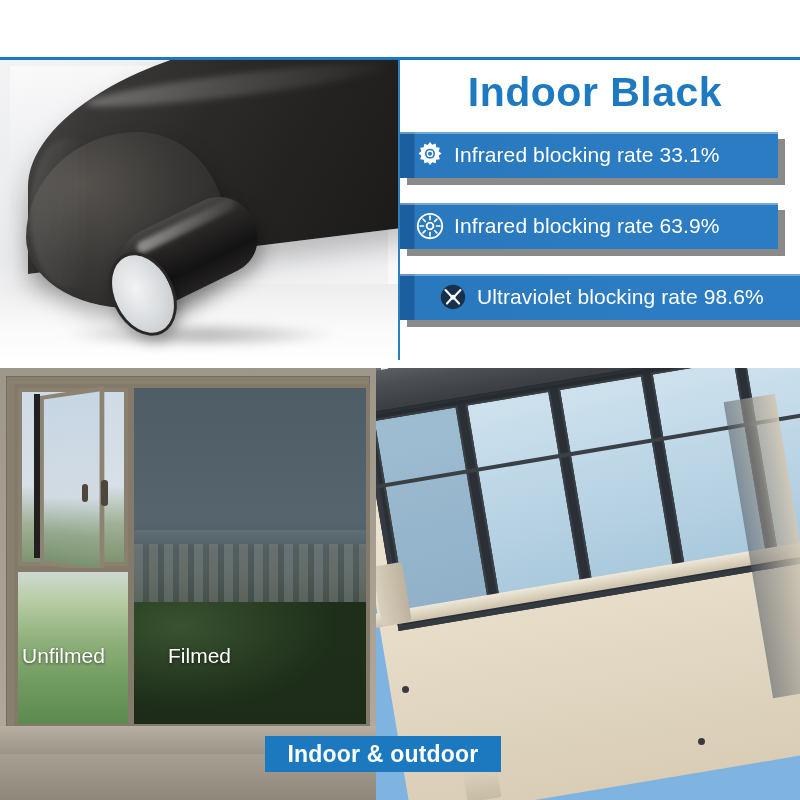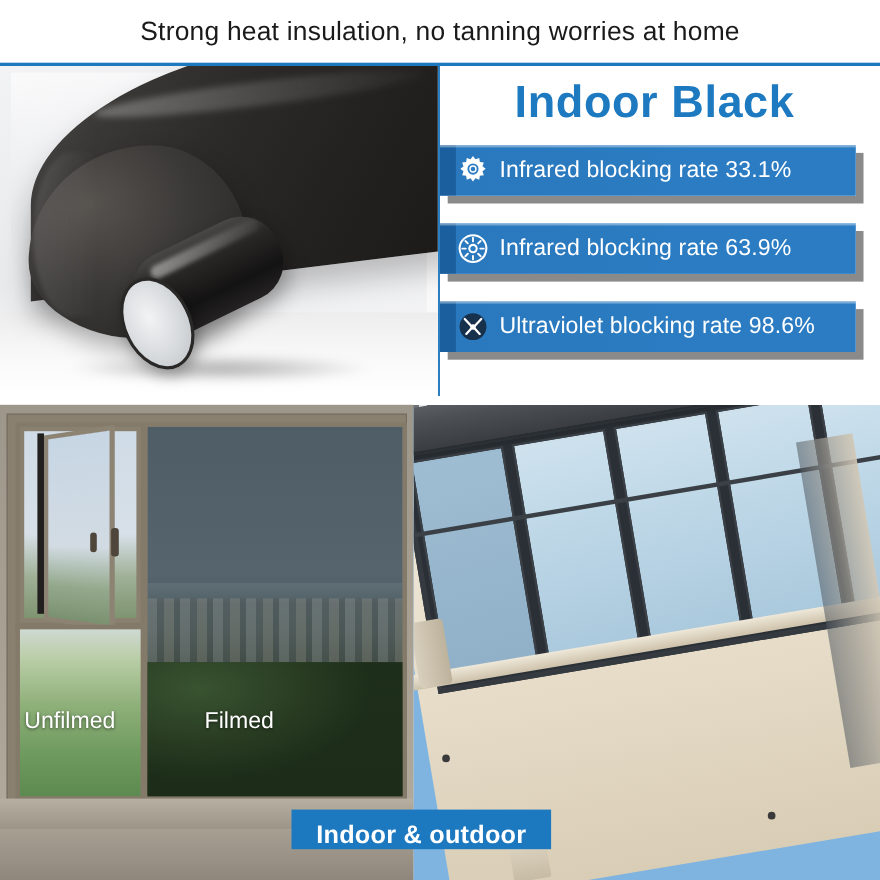--- a/index.html
+++ b/index.html
@@ -59,21 +59,21 @@
          display:flex;align-items:center;justify-content:center;
          font-size:41px;font-weight:bold;color:#1e7ac0;letter-spacing:.5px;}
   .bar{position:absolute;left:400px;width:378px;height:46px;
        background:linear-gradient(90deg,#1b5f9e 0%,#1b5f9e 14px,#2a78bd 15px,#2b7cc2 60%,#2b7cc2 100%);
        box-shadow:7px 7px 0 rgba(118,118,118,.85);
        display:flex;align-items:center;}
   .bar::before{content:"";position:absolute;left:0;top:0;right:0;height:2px;
                background:rgba(255,255,255,.35);}
   .bar-1{top:132px;}
   .bar-2{top:203px;align-items:center;}
-  .bar-3{top:274px;}
+  .bar-3{top:274px;padding-left:23px;}
   .bar .ico{width:32px;height:32px;margin-left:14px;margin-right:8px;flex:0 0 auto;
             display:flex;align-items:center;justify-content:center;}
   .bar .txt{font-size:21px;color:#fff;white-space:nowrap;letter-spacing:.1px;}
 
   
   .photos{position:absolute;left:0;top:368px;width:800px;height:432px;}
   .photo-indoor{position:absolute;left:0;top:0;width:376px;height:525px;overflow:hidden;
                 background:#b9b2a4;}
   .photo-outdoor{position:absolute;left:376px;top:0;width:424px;height:432px;overflow:hidden;
                  background:#7fb4e0;}
@@ -113,21 +113,21 @@
              rgba(160,150,140,.30) 15px 24px, rgba(80,82,84,.28) 24px 30px);
            filter:blur(.4px);}
   .in-hill{position:absolute;left:0;top:142px;width:232px;height:18px;
            background:linear-gradient(180deg,rgba(105,120,128,.55),rgba(90,104,112,.2));}
   .in-trees{position:absolute;left:0;top:214px;width:232px;height:122px;
             background:radial-gradient(ellipse at 20% 20%,rgba(60,86,50,.85),rgba(28,44,24,.9) 60%),
                        linear-gradient(180deg,#2c4128 0%,#1e2f1b 100%);}
   .lbl-unfilmed{position:absolute;left:22px;top:276px;font-size:21px;color:#fff;
                 text-shadow:0 1px 3px rgba(0,0,0,.6);}
   .lbl-filmed{position:absolute;left:168px;top:276px;font-size:21px;color:#fff;
-              text-shadow:0 1px 3px rgba(0,0,0,.6);margin-left:18px;}
+              text-shadow:0 1px 3px rgba(0,0,0,.6);}
 
   
   .out-sky{position:absolute;left:0;top:0;width:424px;height:140px;
            background:linear-gradient(180deg,#6ba7dc 0%,#8cc0e8 60%,#bcd9ee 100%);}
   .out-eave{position:absolute;left:-20px;top:-12px;width:470px;height:58px;
             background:linear-gradient(180deg,#6d7176 0%,#4c5055 55%,#3a3e43 100%);
             transform:rotate(-9.5deg);transform-origin:left center;
             box-shadow:0 4px 8px rgba(0,0,0,.25);}
   .out-eave-rail{position:absolute;left:-20px;top:-6px;width:470px;height:12px;
                  background:repeating-linear-gradient(100deg,#e9e9e9 0 7px,#6e7277 7px 13px);
@@ -154,29 +154,28 @@
   .out-pipe{position:absolute;left:1px;top:196px;width:30px;height:60px;
             background:linear-gradient(90deg,#d8cfbd,#bdb29c);border-radius:4px;
             transform:rotate(-9.5deg);}
   .out-lamp{position:absolute;left:88px;top:388px;width:34px;height:44px;
             background:linear-gradient(180deg,#e3dbc9,#c6bba4);border-radius:6px 6px 2px 2px;
             transform:rotate(-9.5deg);}
   .out-dot{position:absolute;width:7px;height:7px;border-radius:50%;background:#3a3a3a;}
 
   
   .banner{position:absolute;left:265px;top:368px;width:236px;height:36px;
-          background:#1c79c0;display:flex;align-items:flex-end;justify-content:center;}
+          background:#1c79c0;display:flex;align-items:center;justify-content:center;}
   .banner span{font-size:23px;color:#fff;font-weight:bold;letter-spacing:.2px;}
 </style>
 </head>
 <body>
 
 <div class="page">
 
-  <div class="headline">Strong heat insulation, no tanning worries at home</div>
   <div class="rule-h"></div>
   <div class="rule-v"></div>
 
   <div class="photo-film">
     <div class="film-bgband"></div>
     <div class="film-floor"></div>
     <div class="film-sheet"></div>
     <div class="film-sheet-hi"></div>
     <div class="film-lobe"></div>
     <div class="film-lobe-edge"></div>

